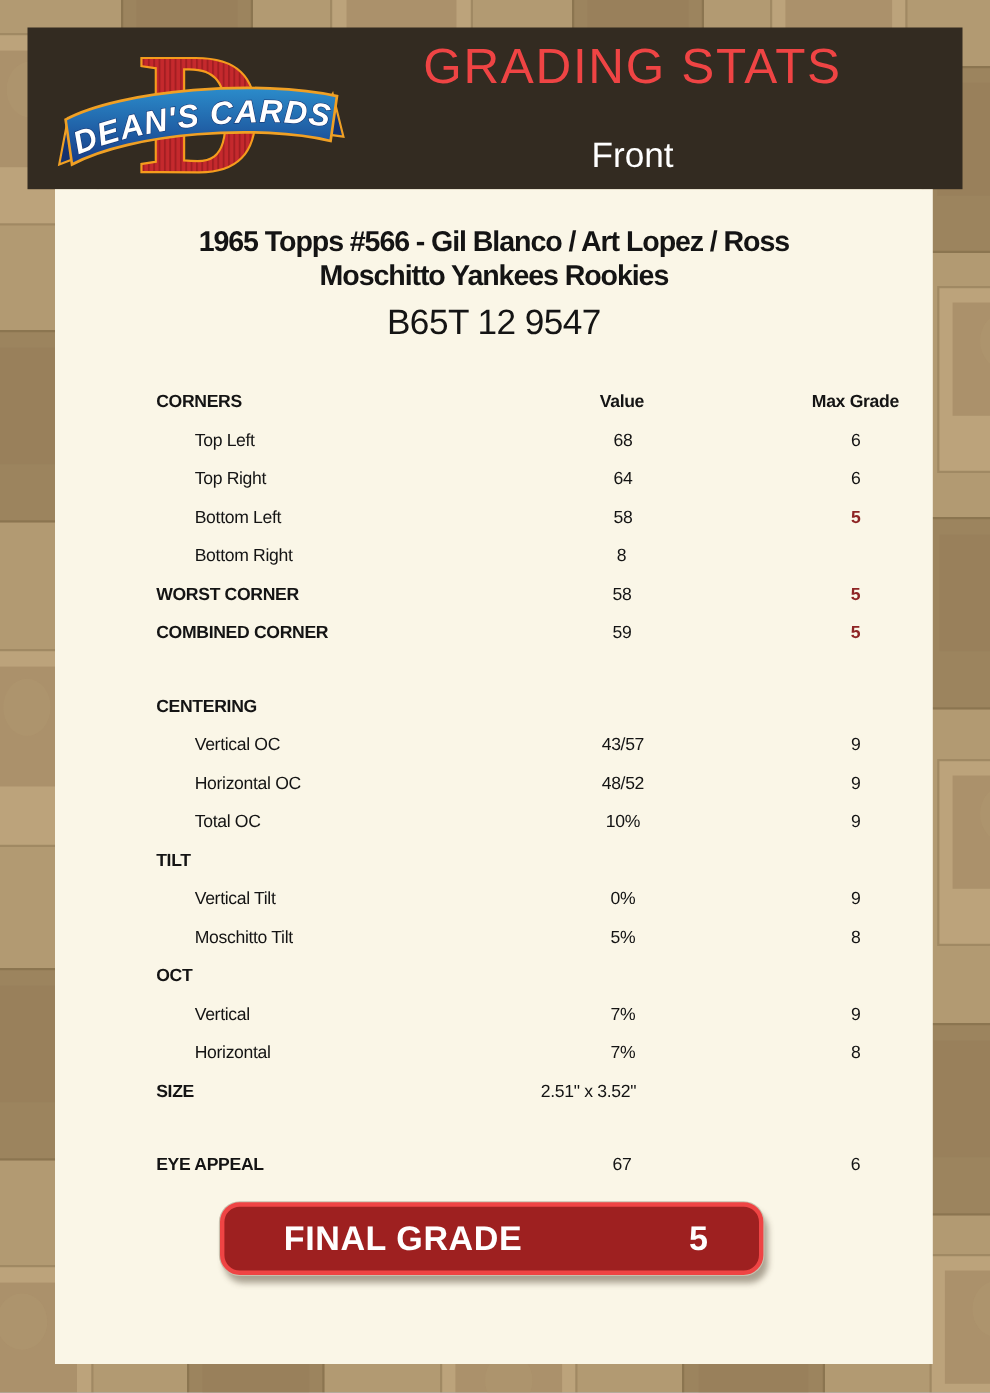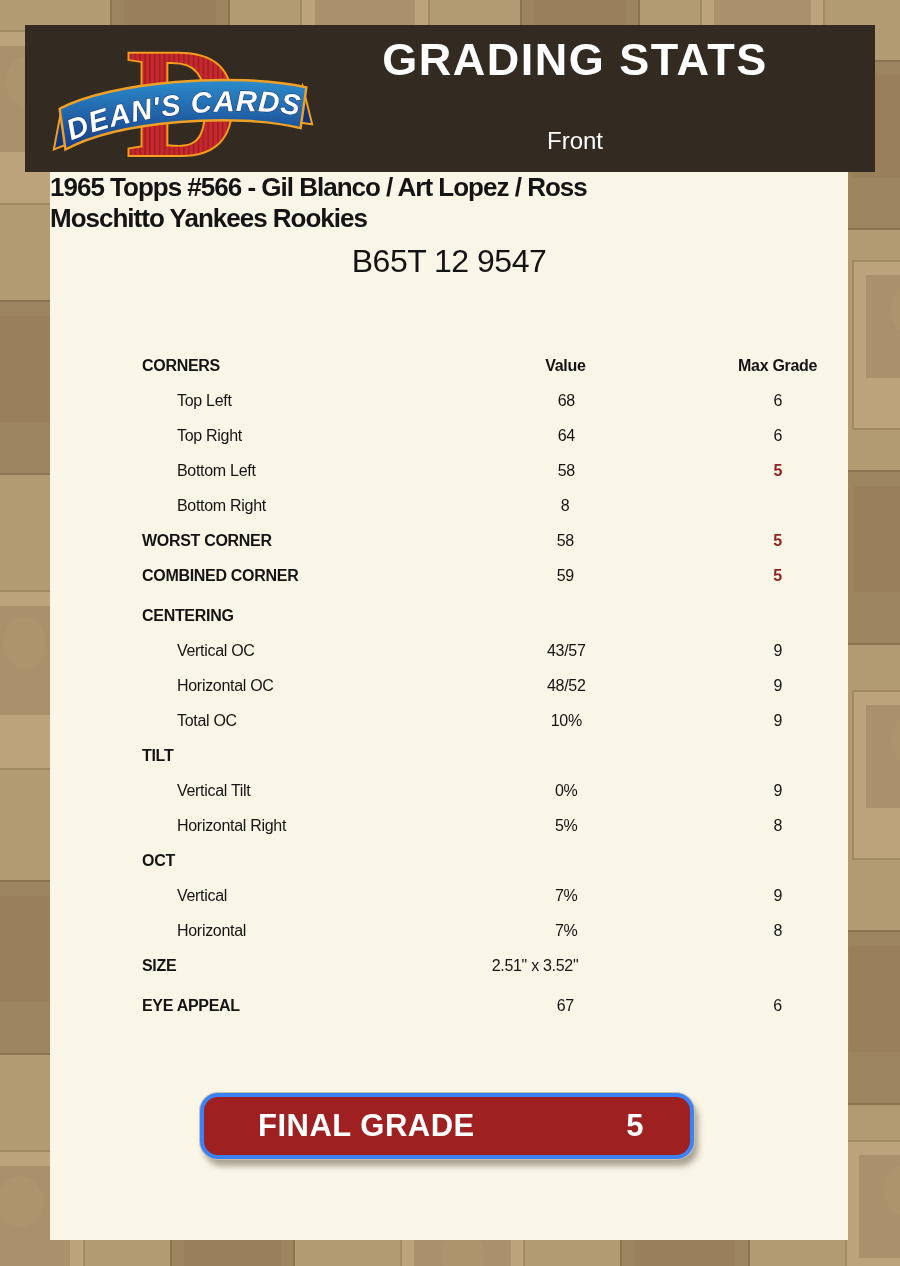--- a/index.html
+++ b/index.html
@@ -18,45 +18,45 @@
   .collage{position:absolute;inset:0;}
   .bg-card{position:absolute;border:2px solid rgba(110,88,55,.35);background:rgba(205,180,140,.35);}
   .bg-card.dark{background:rgba(120,96,62,.38);}
   .bg-card .inner{position:absolute;left:10%;top:8%;width:80%;height:62%;background:rgba(150,125,88,.45);}
   .bg-card .head{position:absolute;left:32%;top:14%;width:36%;height:30%;border-radius:50%;background:rgba(175,150,110,.6);}
 
   
   .banner{position:absolute;left:25px;top:25px;width:850px;height:147px;background:var(--header-bg);}
   .logo{position:absolute;left:22px;top:6px;width:272px;height:136px;}
   .banner-text{position:absolute;left:250px;top:0;width:600px;height:147px;display:flex;flex-direction:column;align-items:center;justify-content:center;}
-  .banner-title{color:#ffffff;font-size:45px;font-weight:700;letter-spacing:1.5px;line-height:52px;}
-  .banner-subtitle{color:#fff;font-size:24px;font-weight:400;line-height:46px;margin-top:32px;}
+  .banner-title{color:#ef4444;font-size:45px;font-weight:400;letter-spacing:1.5px;line-height:52px;}
+  .banner-subtitle{color:#fff;font-size:32px;font-weight:400;line-height:46px;margin-top:32px;}
 
   
   .panel{position:absolute;left:50px;top:172px;width:798px;height:1068px;background:var(--panel-bg);color:var(--text);}
-  .card-title{text-align:left;font-size:26px;font-weight:bold;letter-spacing:-1px;line-height:31px;}
+  .card-title{text-align:center;font-size:26px;font-weight:bold;letter-spacing:-1px;line-height:31px;margin-top:32px;}
   .serial{margin-top:9px;text-align:center;font-size:32px;letter-spacing:-0.5px;}
 
   
   .gtable{position:absolute;left:0;top:176px;width:100%;}
   .trow{display:flex;height:35px;line-height:35px;padding-left:92px;font-size:16px;letter-spacing:-0.3px;gap:48px;}
   .cell-label{width:300px;white-space:nowrap;}
   .trow.indent .cell-label{padding-left:35px;}
   .trow.bold .cell-label{font-weight:bold;}
   .cell-value{width:200px;text-align:center;}
   .cell-max{width:150px;text-align:center;}
   .col-header .cell-value,.col-header .cell-max{font-weight:bold;}
   .cell-max.red{color:var(--grade-red);font-weight:bold;}
-  .gap-before{margin-top:5px;justify-content:space-between;}
+  .gap-before{margin-top:32px;justify-content:space-between;}
   .size-row .cell-label{width:240px;}
   .size-row .cell-value{width:210px;}
 
   
   .final-grade{position:absolute;left:150px;top:921px;width:494px;height:66px;background:var(--accent-red);
-    border:4px solid #3b82f6;border-radius:18px;display:flex;align-items:center;justify-content:space-between;
+    border:4px solid #ef4444;border-radius:18px;display:flex;align-items:center;justify-content:space-between;
     padding:0 46px 0 54px;cursor:default;
     box-shadow:0 0 0 1px #c7c0ae, 4px 7px 6px rgba(70,58,40,.45);}
   .final-grade .fg-label,.final-grade .fg-value{color:#fff;font-size:31px;font-weight:bold;letter-spacing:.5px;}
 </style>
 </head>
 <body>
 
 <div class="page">
 
   <div class="collage">
@@ -216,21 +216,21 @@
           <span class="cell-label">TILT</span>
           <span class="cell-value"></span>
           <span class="cell-max"></span>
         </div>
         <div class="trow indent">
           <span class="cell-label">Vertical Tilt</span>
           <span class="cell-value">0%</span>
           <span class="cell-max">9</span>
         </div>
         <div class="trow indent">
-          <span class="cell-label">Horizontal Right</span>
+          <span class="cell-label">Moschitto Tilt</span>
           <span class="cell-value">5%</span>
           <span class="cell-max">8</span>
         </div>
         <div class="trow bold">
           <span class="cell-label">OCT</span>
           <span class="cell-value"></span>
           <span class="cell-max"></span>
         </div>
         <div class="trow indent">
           <span class="cell-label">Vertical</span>

